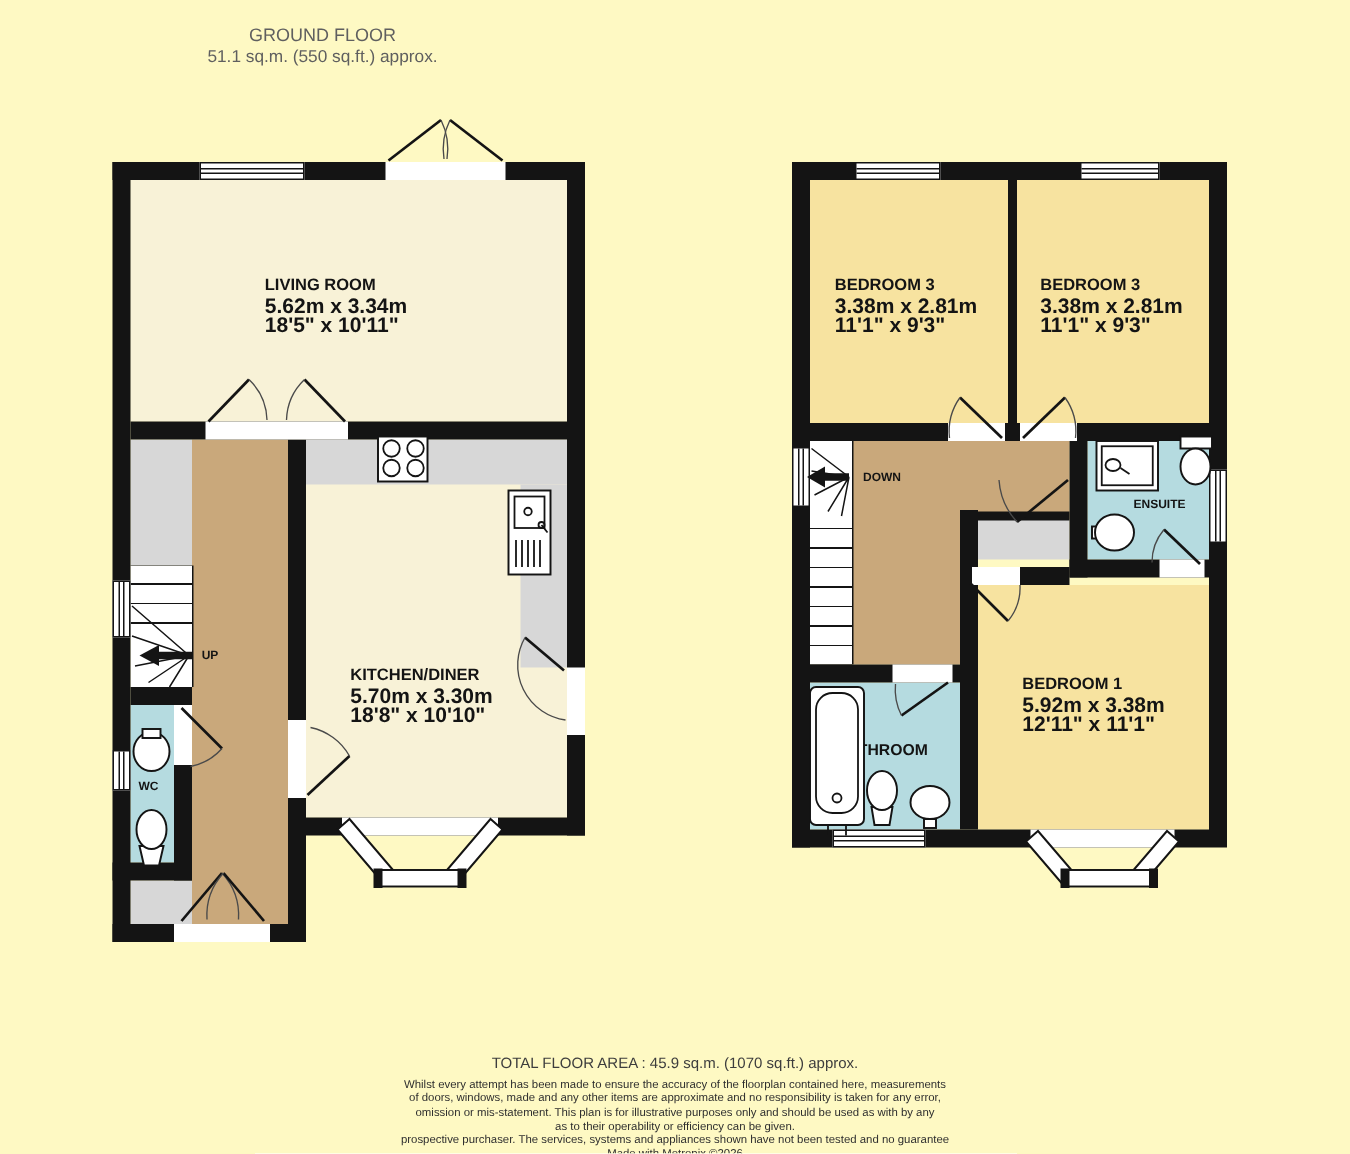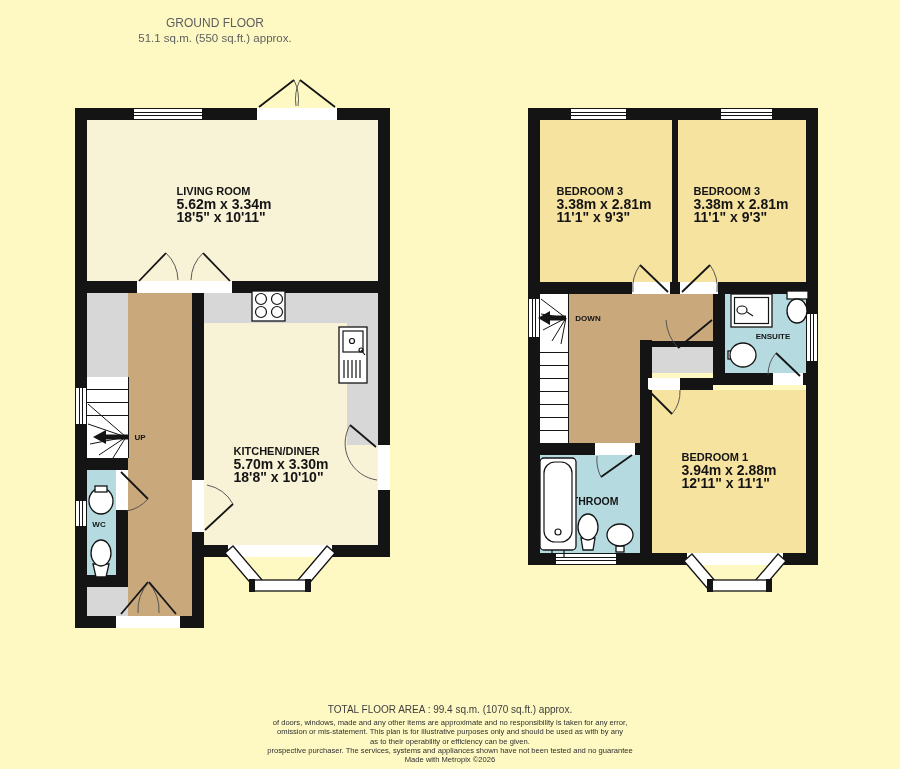--- a/index.html
+++ b/index.html
@@ -145,21 +145,21 @@
       <div class="dim">3.38m x 2.81m</div>
       <div class="dim">11'1" x 9'3"</div>
     </div>
     <div class="lbl" style="left:741px;top:204px">
       <div class="nm">BEDROOM 3</div>
       <div class="dim">3.38m x 2.81m</div>
       <div class="dim">11'1" x 9'3"</div>
     </div>
     <div class="lbl" style="left:729px;top:470px">
       <div class="nm">BEDROOM 1</div>
-      <div class="dim">3.94m x 2.88m</div>
+      <div class="dim">5.92m x 3.38m</div>
       <div class="dim">12'11" x 11'1"</div>
     </div>
     <div class="lbl md" style="left:588px;top:501px">BATHROOM</div>
     <div class="lbl sm" style="left:773px;top:336px">ENSUITE</div>
     <div class="lbl sm" style="left:588px;top:318px">DOWN</div>
   </div>
 
   <svg class="overlay" width="900" height="769">
 
     <g>
@@ -292,21 +292,22 @@
       <path class="fix" d="M581,538 L595,538 L593,550 L583,550 Z"></path>
         <ellipse class="fix" cx="588" cy="527" rx="10" ry="13"></ellipse>
     </g>
     <g>
       <rect class="fix" x="616" y="546" width="8" height="6"></rect>
         <ellipse class="fix" cx="620" cy="535" rx="13" ry="11"></ellipse>
     </g>
   </svg>
 
   <div class="footer">
-    <div class="total">TOTAL FLOOR AREA : 99.4 sq.m. (1070 sq.ft.) approx.</div>
+    <div class="total">TOTAL FLOOR AREA : 45.9 sq.m. (1070 sq.ft.) approx.</div>
+    <div class="line">Whilst every attempt has been made to ensure the accuracy of the floorplan contained here, measurements</div>
     <div class="line">of doors, windows, made and any other items are approximate and no responsibility is taken for any error,</div>
     <div class="line">omission or mis-statement. This plan is for illustrative purposes only and should be used as with by any</div>
     <div class="line">as to their operability or efficiency can be given.</div>
     <div class="line">prospective purchaser. The services, systems and appliances shown have not been tested and no guarantee</div>
     <div class="line">Made with Metropix ©2026</div>
   </div>
 
 </div>
 
 </body></html>

